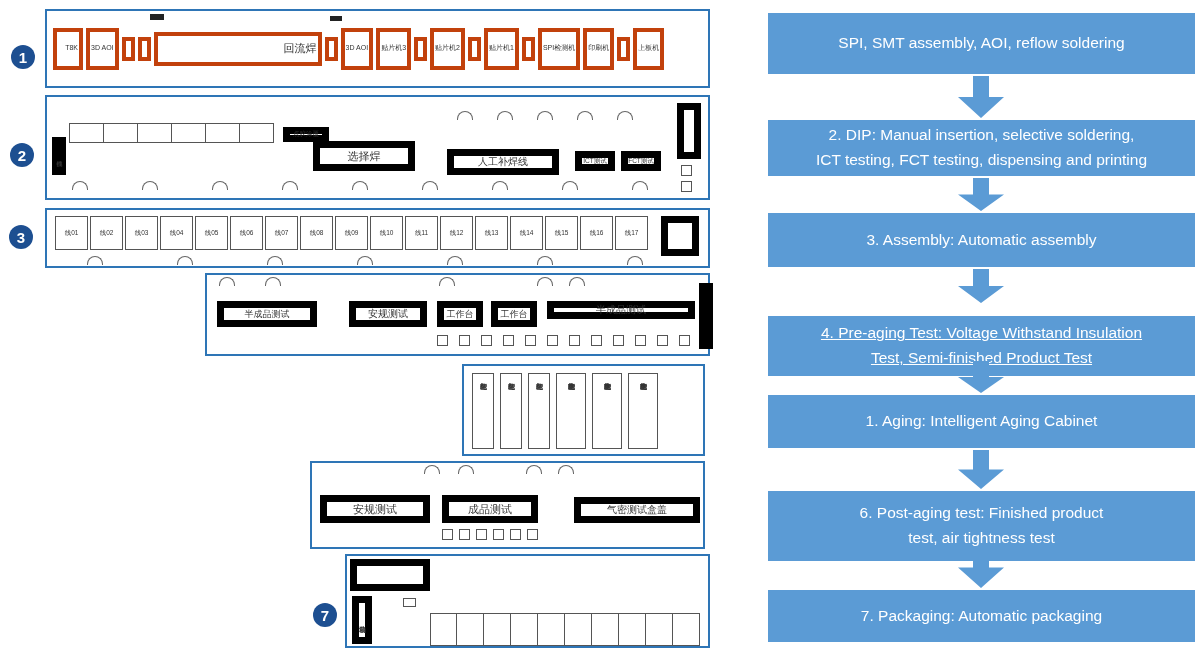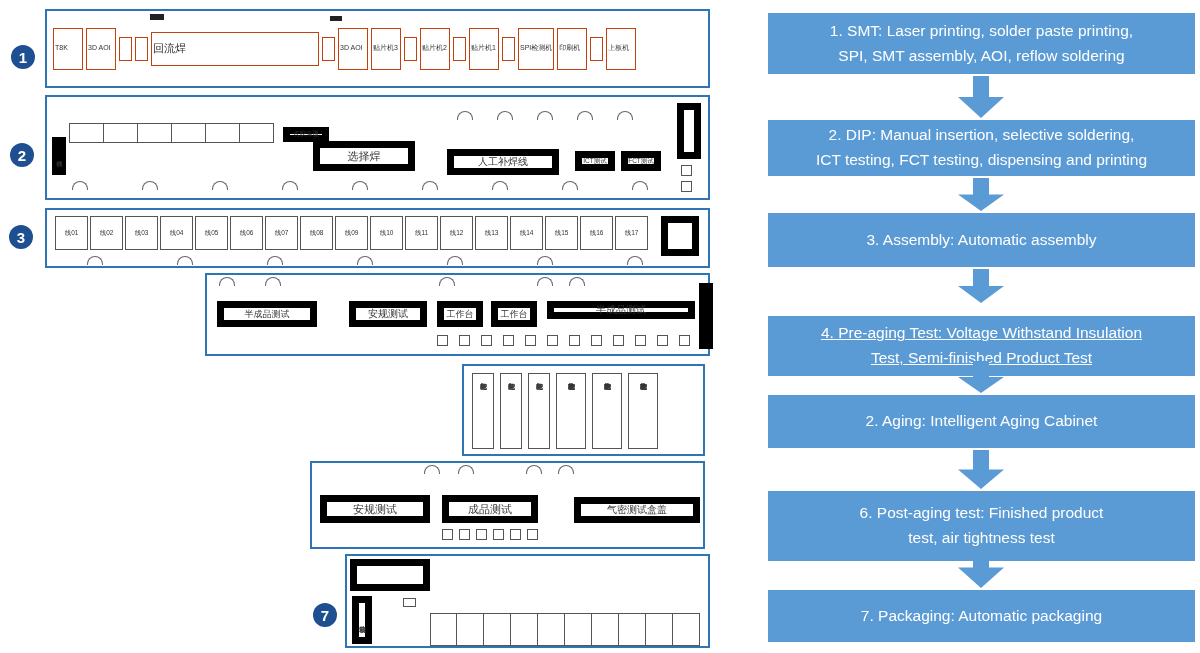--- a/index.html
+++ b/index.html
@@ -6,22 +6,22 @@
   body { font-family:"Liberation Sans", sans-serif; background:#fff; }
   .canvas { position:relative; width:1200px; height:653px; background:#fff; overflow:hidden; }
 
   
   .panel { position:absolute; border:2px solid #2e75b6; background:#fff; }
   .num-circle { position:absolute; width:24px; height:24px; border-radius:50%;
     background:#1d4f91; color:#fff; font-weight:bold; font-size:15px;
     display:flex; align-items:center; justify-content:center; }
 
   .erow { display:flex; align-items:center; gap:3px; height:100%; padding:0 6px; }
-  .mach { min-width:30px; height:42px; border:1px solid #c2410c; background:#fff;
-    display:flex; align-items:center; justify-content:flex-start; text-align:center;
+  .mach { min-width:30px; height:42px; border:4px solid #c2410c; background:#fff;
+    display:flex; align-items:center; justify-content:flex-end; text-align:center;
     font-size:7px; line-height:1.15; color:#333; padding:1px; word-break:break-all; }
   .mach.sm { min-width:13px; width:13px; height:24px; }
   .mach.wide { width:168px; min-width:168px; height:34px; font-size:11px; word-break:normal; }
 
   .ebox { position:absolute; border:7px solid #000000; background:#fff; color:#333;
     display:flex; align-items:center; justify-content:center; text-align:center; font-size:9px; }
   .op { position:absolute; width:16px; height:9px; border:1.5px solid #666; border-bottom:none;
     border-radius:9px 9px 0 0; background:#fff; }
   .sq { position:absolute; width:11px; height:11px; border:1px solid #555; background:#fff; }
   .blk { position:absolute; background:#222; }
@@ -337,21 +337,20 @@
       <div class="cell"></div>
         <div class="cell"></div>
         <div class="cell"></div>
         <div class="cell"></div>
         <div class="cell"></div>
     </div>
   </div>
 
   <div class="flow-box" style="top:13px; height:61px;">
 
-  <div>1. SMT: Laser printing, solder paste printing,</div>
       <div>SPI, SMT assembly, AOI, reflow soldering</div>
     </div>
   <div class="flow-arrow" style="top:76px; height:42px;">
     <svg viewBox="0 0 46 40" preserveAspectRatio="none">
         <path d="M15 0 H31 V20 H46 L23 40 L0 20 H15 Z"></path>
       </svg>
   </div>
 
   <div class="flow-box" style="top:120px; height:56px;">
 
@@ -380,21 +379,21 @@
       <div>Test, Semi-finished Product Test</div>
     </div>
   <div class="flow-arrow" style="top:361px; height:32px;">
     <svg viewBox="0 0 46 40" preserveAspectRatio="none">
         <path d="M15 0 H31 V20 H46 L23 40 L0 20 H15 Z"></path>
       </svg>
   </div>
 
   <div class="flow-box" style="top:395px; height:53px;">
 
-  <div>2. Aging: Intelligent Aging Cabinet</div>
+  <div>1. Aging: Intelligent Aging Cabinet</div>
     </div>
   <div class="flow-arrow" style="top:450px; height:39px;">
     <svg viewBox="0 0 46 40" preserveAspectRatio="none">
         <path d="M15 0 H31 V20 H46 L23 40 L0 20 H15 Z"></path>
       </svg>
   </div>
 
   <div class="flow-box" style="top:491px; height:70px;">
 
   <div>6. Post-aging test: Finished product</div>

